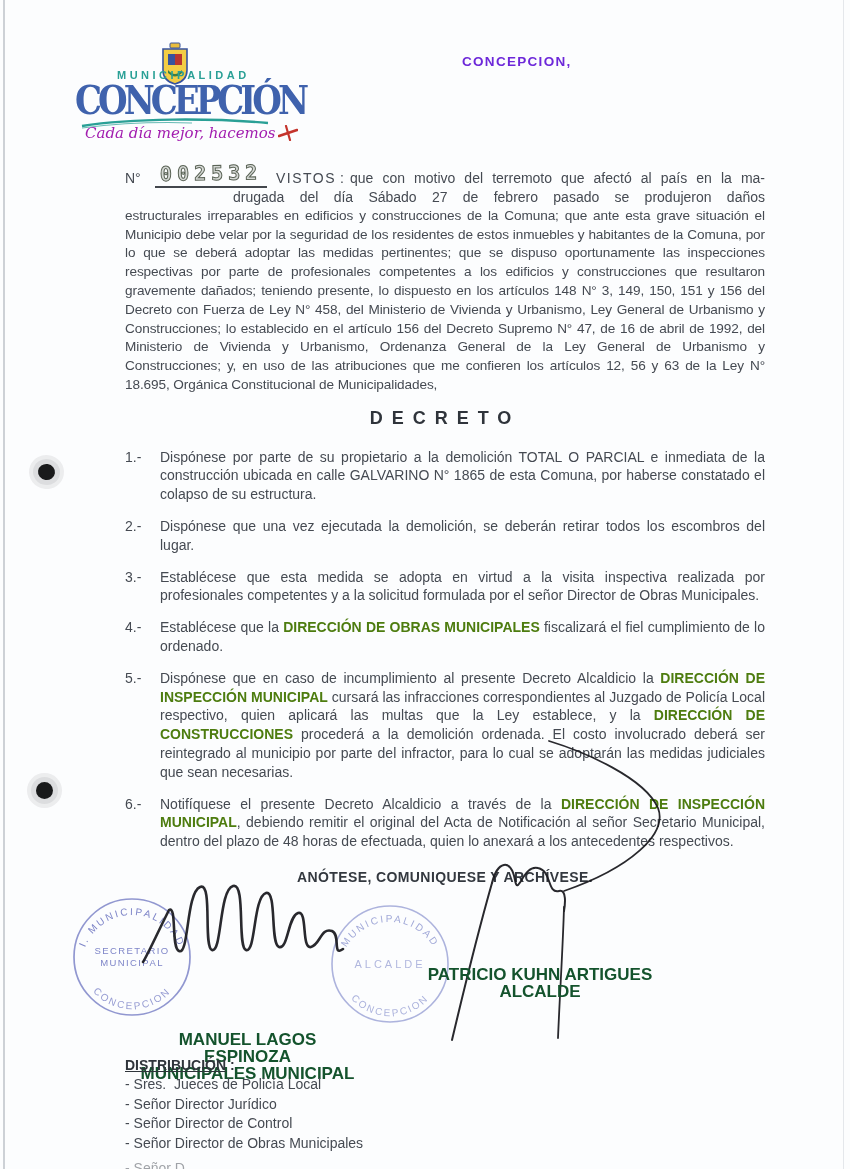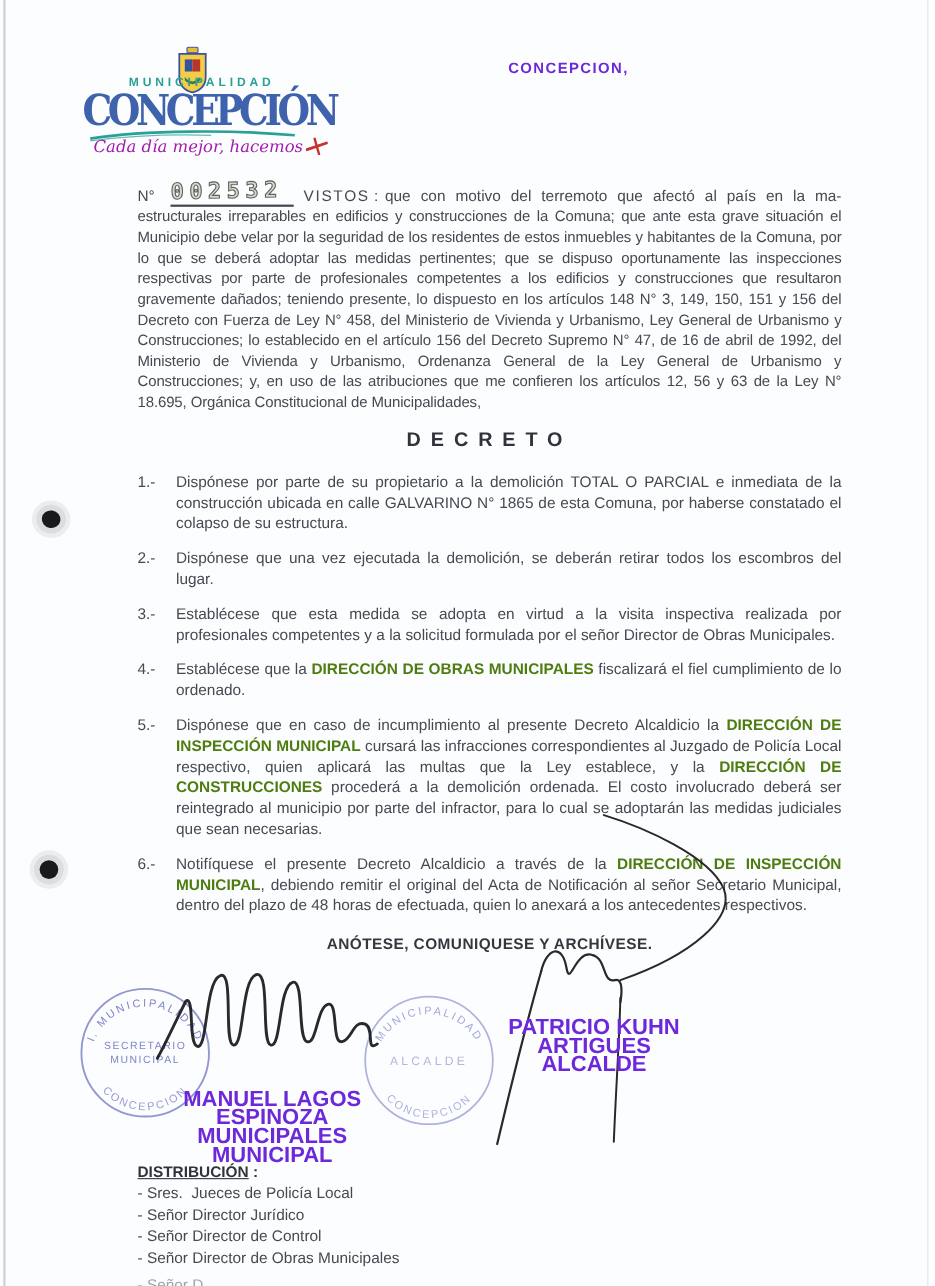--- a/index.html
+++ b/index.html
@@ -34,21 +34,21 @@
   .city-label{position:absolute;left:462px;top:54px;font-size:13.5px;font-weight:600;
       letter-spacing:1.3px;color:#6d28d9;}
   .date-stamp{position:absolute;left:583px;top:44px;font-size:24px;font-weight:700;
       letter-spacing:2.5px;color:#5c62bc;opacity:.92;white-space:nowrap;}
 
   
   .main{position:absolute;left:125px;top:165px;width:640px;font-size:14px;line-height:18.8px;}
 
   .vistos-first{display:flex;align-items:flex-end;white-space:nowrap;}
   .num-label{width:30px;flex:0 0 auto;}
-  .num-box{flex:0 0 auto;width:112px;border-bottom:2px solid #43474d;
+  .num-box{flex:0 0 auto;width:112px;border-bottom:2px solid #43474d;text-align:center;
       margin-right:9px;height:21px;}
   .stamp-digits{font-family:"DejaVu Sans Mono",monospace;font-size:20px;font-weight:700;
       letter-spacing:5px;color:rgba(110,122,108,.28);-webkit-text-stroke:1px #5b6457;
       display:inline-block;transform:translateY(-1px) rotate(-1deg);}
   .vistos-kw{letter-spacing:1.5px;margin-right:4px;}
   .vistos-sep{margin-right:6px;}
   .vistos-line1{flex:1 1 auto;text-align:justify;text-align-last:justify;}
   .vistos-line2{margin-left:108px;text-align:justify;text-align-last:justify;}
   .vistos-body{text-align:justify;font-size:13.6px;letter-spacing:-.1px;}
 
@@ -58,22 +58,22 @@
   .decree-item{display:flex;margin-bottom:13px;}
   .decree-num{flex:0 0 35px;}
   .decree-text{flex:1 1 auto;text-align:justify;}
   .b{font-weight:700;color:#4d7c0f;}
 
   .closing{text-align:center;font-weight:700;color:#33383f;margin-top:17px;letter-spacing:.4px;}
 
   
   .stamp-svg{position:absolute;}
   .sig-overlay{position:absolute;left:0;top:0;pointer-events:none;}
-  .name-block{position:absolute;text-align:center;font-size:20px;font-weight:700;
-      color:#6d28d9;line-height:17px;}
+  .name-block{position:absolute;text-align:center;font-size:17px;font-weight:700;
+      color:#14532d;line-height:17px;margin-top:40px;}
   .name-left{left:140px;top:991px;width:215px;}
   .name-right{left:420px;top:926px;width:240px;}
 
   
   .distribution{position:absolute;left:125px;top:1056px;font-size:14px;line-height:19.4px;}
   .dist-heading{font-weight:700;color:#2f343b;}
   .dist-heading .u{text-decoration:underline;}
   .dist-item{white-space:pre-wrap;}
   .dist-partial{position:absolute;left:125px;top:1160px;font-size:14px;opacity:.5;}
 </style>
@@ -111,20 +111,21 @@
   <div class="city-label">CONCEPCION,</div>
 
   <div class="main">
     <div class="vistos-first">
       <span class="num-label">N°</span>
       <span class="num-box"><span class="stamp-digits">002532</span></span>
       <span class="vistos-kw">VISTOS</span>
       <span class="vistos-sep">:</span>
       <span class="vistos-line1">que con motivo del terremoto que afectó al país en la ma-</span>
     </div>
+    <div class="vistos-line2">drugada del día Sábado 27 de febrero pasado se produjeron daños</div>
     <div class="vistos-body">estructurales irreparables en edificios y construcciones de la Comuna; que ante esta grave situación el Municipio debe velar por la seguridad de los residentes de estos inmuebles y habitantes de la Comuna, por lo que se deberá adoptar las medidas pertinentes; que se dispuso oportunamente las inspecciones respectivas por parte de profesionales competentes a los edificios y construcciones que resultaron gravemente dañados; teniendo presente, lo dispuesto en los artículos 148 N° 3, 149, 150, 151 y 156 del Decreto con Fuerza de Ley N° 458, del Ministerio de Vivienda y Urbanismo, Ley General de Urbanismo y Construcciones; lo establecido en el artículo 156 del Decreto Supremo N° 47, de 16 de abril de 1992, del Ministerio de Vivienda y Urbanismo, Ordenanza General de la Ley General de Urbanismo y Construcciones; y, en uso de las atribuciones que me confieren los artículos 12, 56 y 63 de la Ley N° 18.695, Orgánica Constitucional de Municipalidades,</div>
 
     <div class="decreto-heading">DECRETO</div>
 
     <div id="decree-items">
         <div class="decree-item">
           <span class="decree-num">1.-</span>
           <div class="decree-text"><span>Dispónese por parte de su propietario a la demolición TOTAL O PARCIAL e inmediata de la construcción ubicada en calle GALVARINO N° 1865 de esta Comuna, por haberse constatado el colapso de su estructura.</span></div>
         </div>
         <div class="decree-item">

